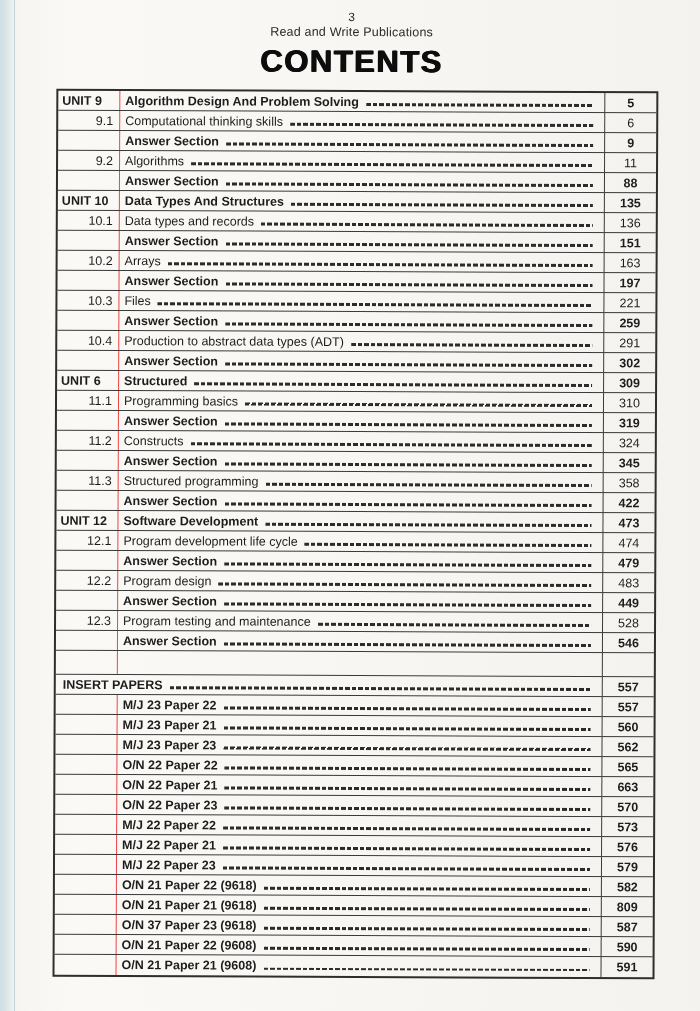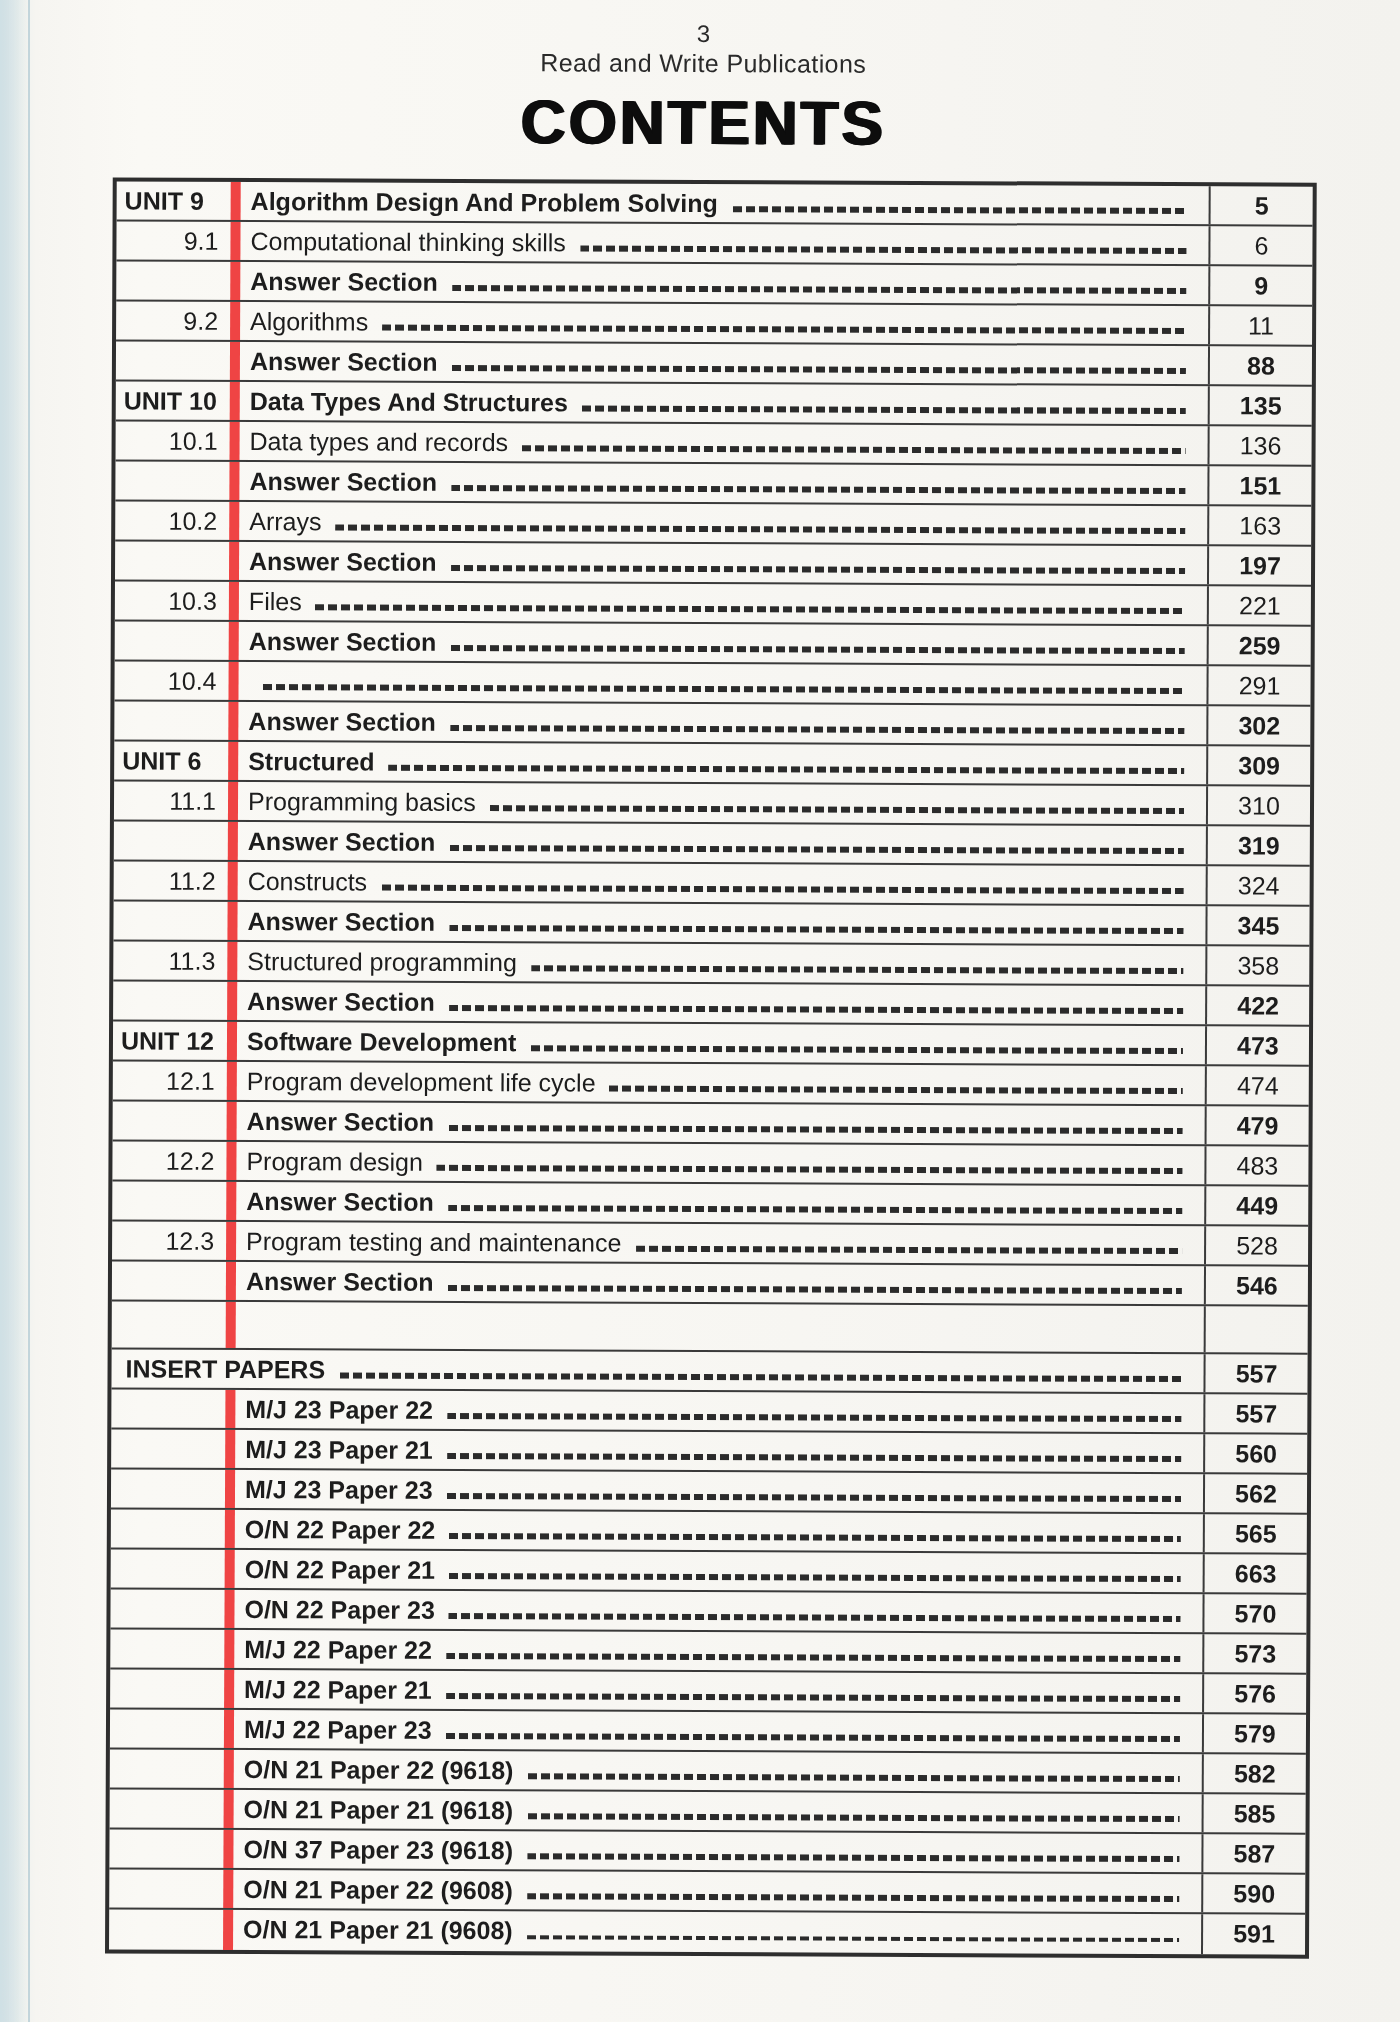--- a/index.html
+++ b/index.html
@@ -27,21 +27,21 @@
     position:absolute;top:90px;left:55px;width:602px;
     border:2px solid #2e2e2e;box-sizing:border-box;
   }
   .row{
     display:grid;grid-template-columns:62px 1fr 52px;
     height:20px;box-sizing:border-box;border-bottom:1px solid #3a3a3a;
     font-size:12.5px;
   }
   .row:last-child{border-bottom:none;}
   .row.empty{height:24px;}
-  .c1{display:flex;align-items:center;justify-content:flex-end;padding-right:6px;border-right:5px solid #ef4444;box-sizing:border-box;}
+  .c1{display:flex;align-items:center;justify-content:flex-end;padding-right:6px;border-right:1px solid #ef4444;box-sizing:border-box;}
   .row.unit .c1{justify-content:flex-start;padding-left:4px;font-weight:bold;}
   .c2{display:flex;align-items:center;padding:0 8px 0 5px;overflow:hidden;white-space:nowrap;}
   .c2.merged{grid-column:1 / 3;padding-left:7px;}
   .c3{display:flex;align-items:center;justify-content:center;border-left:1px solid #3a3a3a;box-sizing:border-box;}
   .row.unit,.row.answer,.row.paper,.row.insert-header{font-weight:bold;}
   .leader{
     flex:1;height:2.5px;min-width:10px;margin:0 3px 0 7px;
     background:repeating-linear-gradient(90deg,#2b2b2b 0 4.5px,transparent 4.5px 6.5px);
     transform:translateY(3px);
   }
@@ -150,20 +150,21 @@
         <div class="c1"></div>
         <div class="c2">
           <div class="t">Answer Section</div>
           <div class="leader"></div>
         </div>
         <div class="c3">259</div>
       </div>
       <div class="row section">
         <div class="c1">10.4</div>
         <div class="c2">
+          <div class="t">Production to abstract data types (ADT)</div>
           <div class="leader"></div>
         </div>
         <div class="c3">291</div>
       </div>
       <div class="row answer">
         <div class="c1"></div>
         <div class="c2">
           <div class="t">Answer Section</div>
           <div class="leader"></div>
         </div>
@@ -372,21 +373,21 @@
           <div class="leader"></div>
         </div>
         <div class="c3">582</div>
       </div>
       <div class="row paper">
         <div class="c1"></div>
         <div class="c2">
           <div class="t">O/N 21 Paper 21 (9618)</div>
           <div class="leader"></div>
         </div>
-        <div class="c3">585</div>
+        <div class="c3">809</div>
       </div>
       <div class="row paper">
         <div class="c1"></div>
         <div class="c2">
           <div class="t">O/N 37 Paper 23 (9618)</div>
           <div class="leader"></div>
         </div>
         <div class="c3">587</div>
       </div>
       <div class="row paper">

